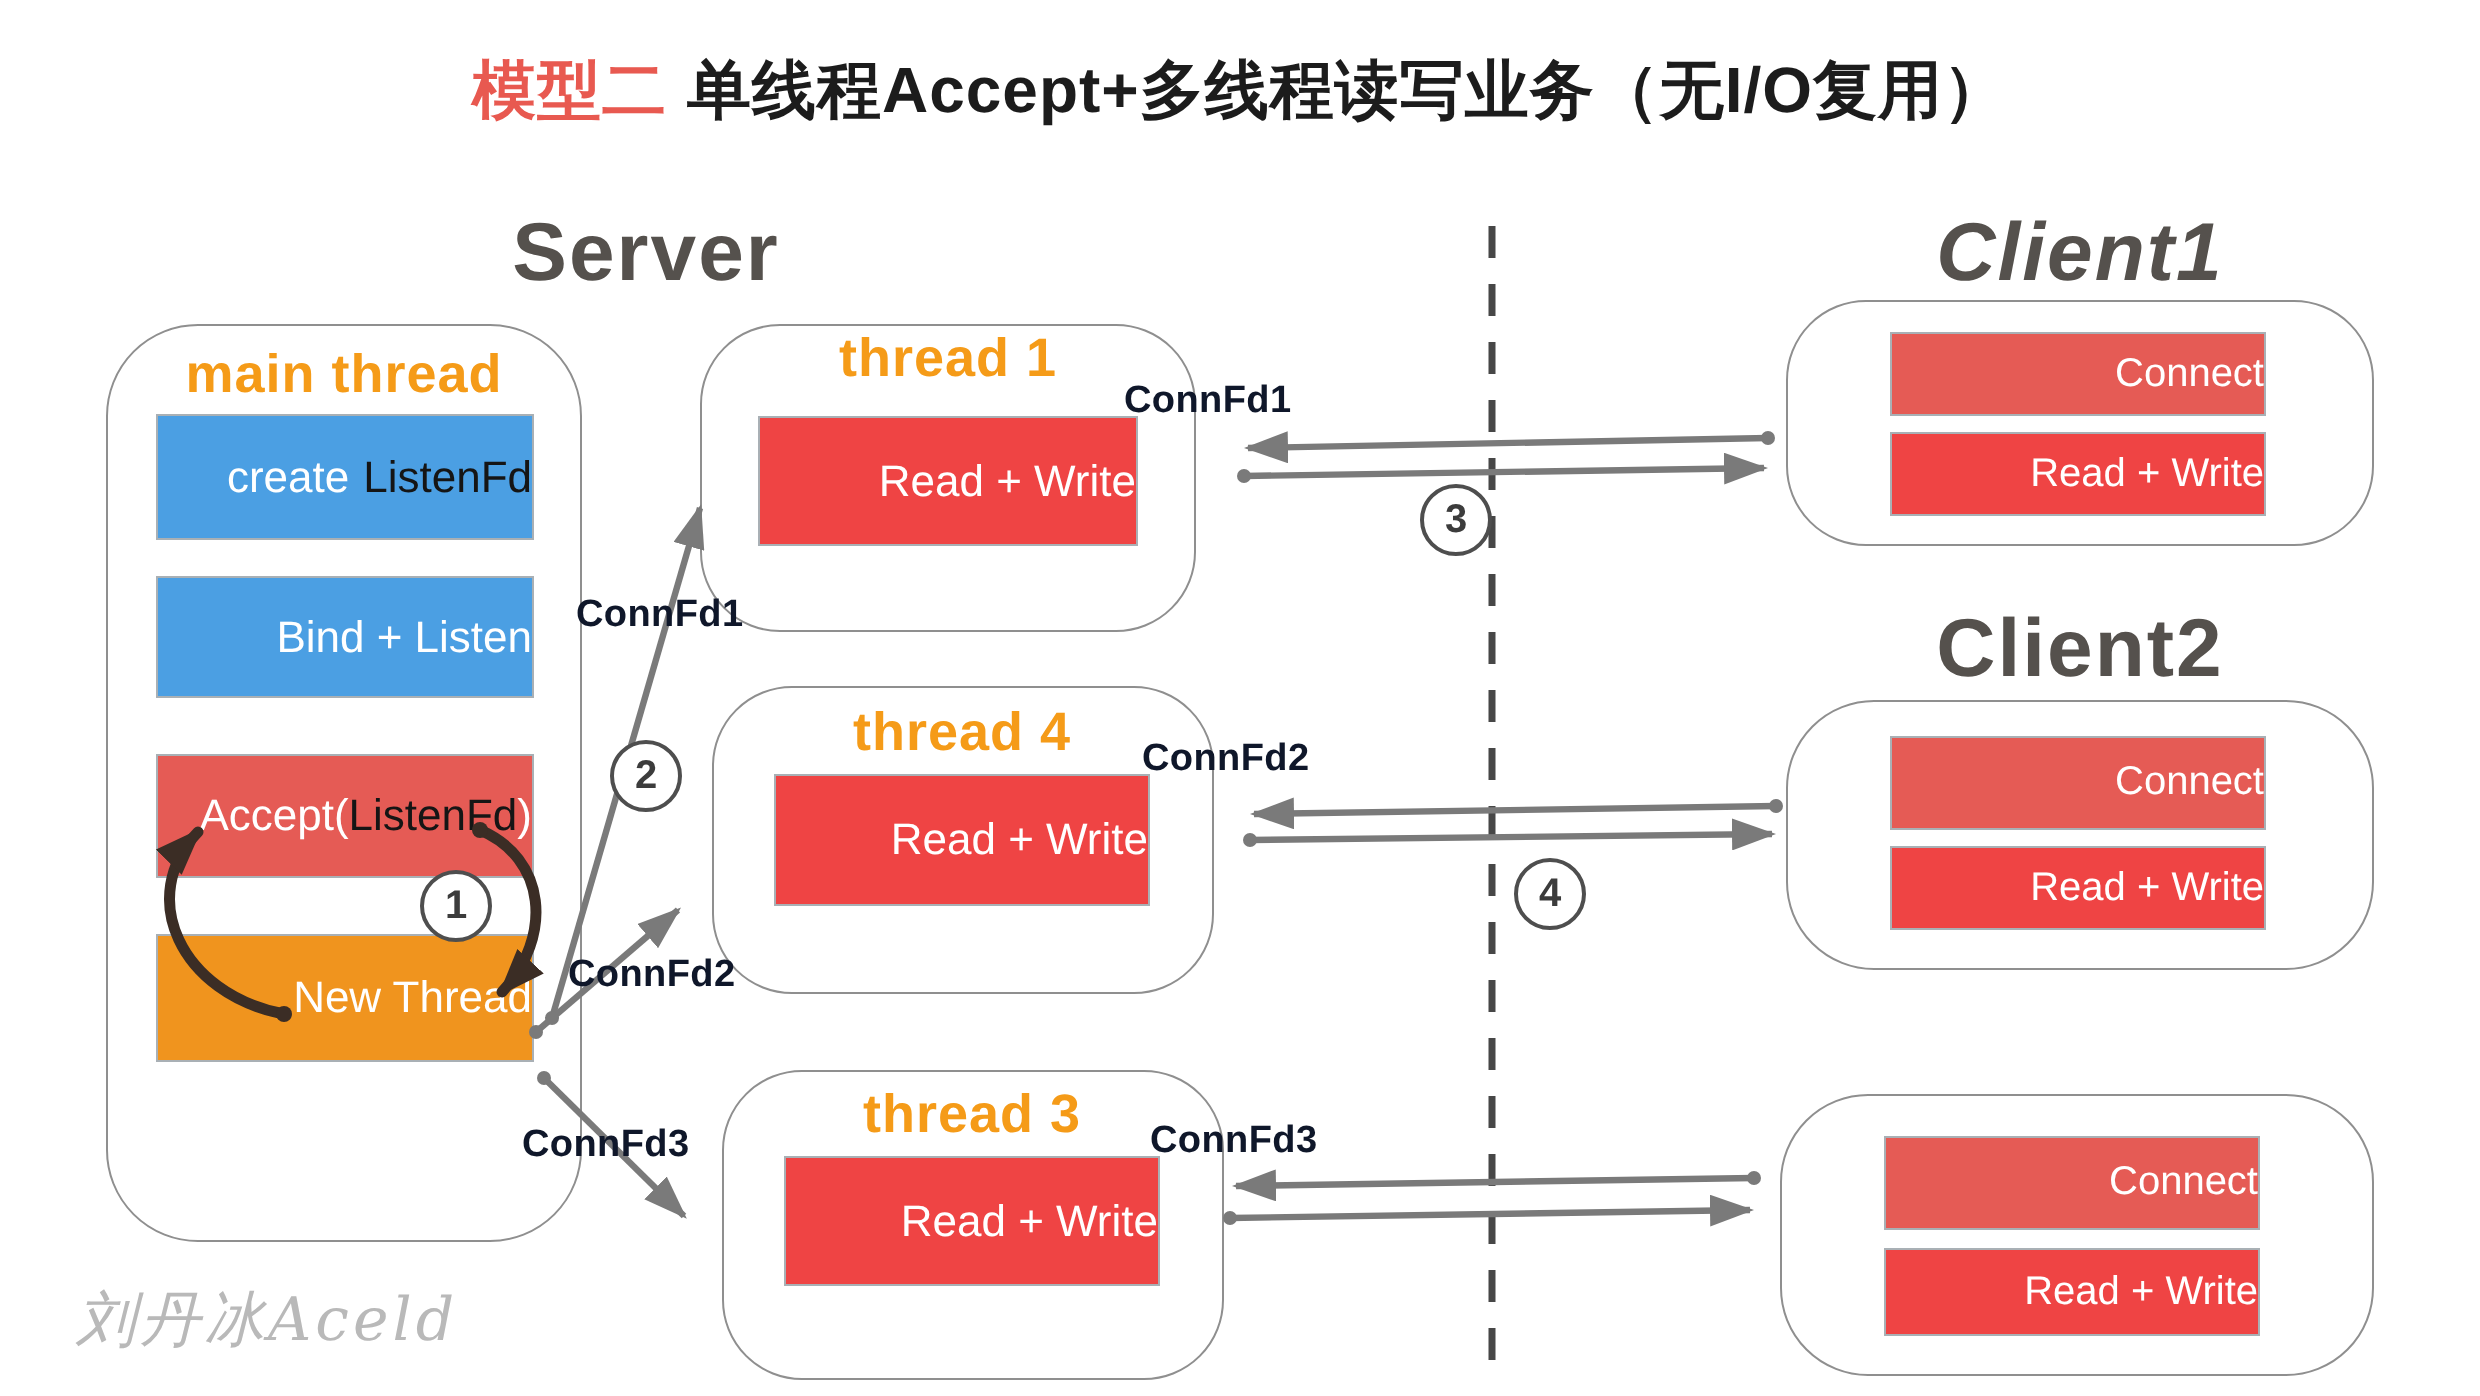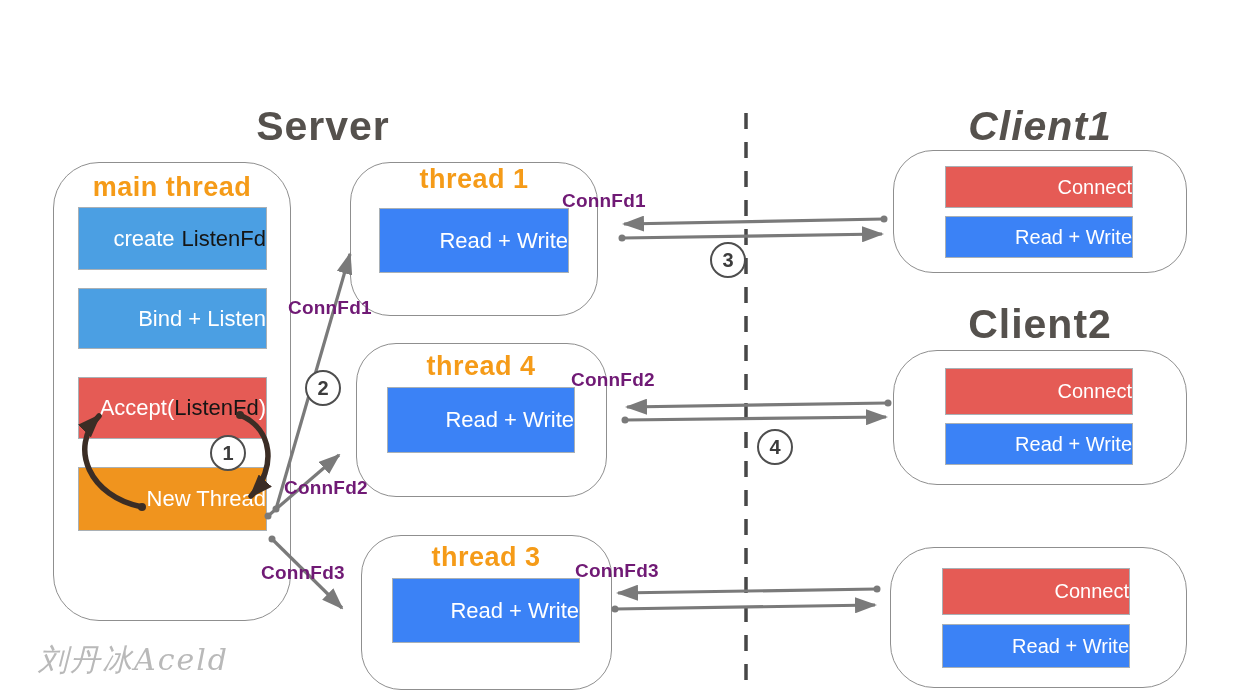--- a/index.html
+++ b/index.html
@@ -32,46 +32,49 @@
   
   .cbox{
     display:flex;align-items:center;justify-content:flex-end;
     font-weight:normal;color:#ffffff;font-size:22px;
     border:1px solid #a9b0b5;box-sizing:border-box;text-align:center;
   }
   .cbox .bk{color:#151515;}
   .cbox .sp{margin-right:7px;}
   .bg-blue{background:#4b9fe3;}
   .bg-red{background:#e55b55;}
-  .bg-green{background:#3b82f6;}
+  .bg-green{background:#ef4444;}
   .bg-orange{background:#f0941e;}
   .client-box{font-size:20px;}
   
   .conn{
-    color:#701a75;font-size:19px;font-weight:bold;letter-spacing:.2px;
+    color:#0f172a;font-size:19px;font-weight:bold;letter-spacing:.2px;
   }
   
   .step{
     width:36px;height:36px;border-radius:50%;background:#ffffff;
     border:2.5px solid #4e4e4e;box-sizing:border-box;
     display:flex;align-items:center;justify-content:center;
     font-size:20px;font-weight:bold;color:#3c3c3c;
   }
   
   .watermark{
     color:#b9b9b9;font-size:30px;font-style:italic;letter-spacing:2px;
     font-family:"DejaVu Serif","Liberation Serif",serif;
   }
   svg.overlay{position:absolute;left:0;top:0;pointer-events:none;}
 </style>
 </head>
 <body>
 
 <div class="canvas">
 
+  <div class="abs title">
+    <span class="title-model">模型二</span><span>单线程Accept+多线程读写业务（无I/O复用）</span>
+  </div>
 
   <div class="abs hdr" style="left:238px;top:103px;width:170px;">Server</div>
   <div class="abs hdr" style="left:948px;top:103px;width:184px;font-style:italic;">Client1</div>
   <div class="abs hdr" style="left:948px;top:301px;width:184px;">Client2</div>
 
   <div class="abs rbox" style="left:53px;top:162px;width:238px;height:459px;"></div>
   <div class="abs rbox small" style="left:350px;top:162px;width:248px;height:154px;"></div>
   <div class="abs rbox small" style="left:356px;top:343px;width:251px;height:154px;"></div>
   <div class="abs rbox small" style="left:361px;top:535px;width:251px;height:155px;"></div>
   <div class="abs rbox small" style="left:893px;top:150px;width:294px;height:123px;"></div>

